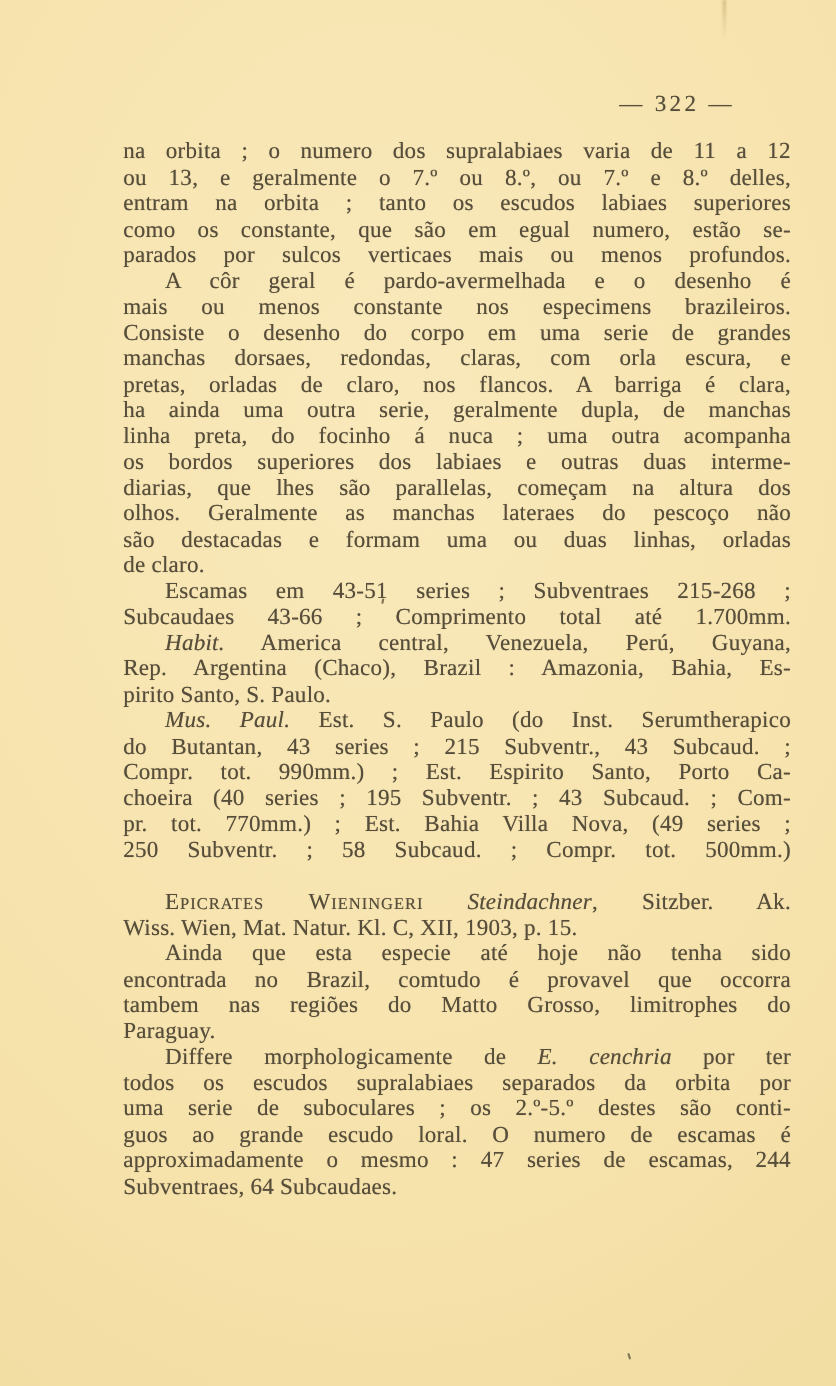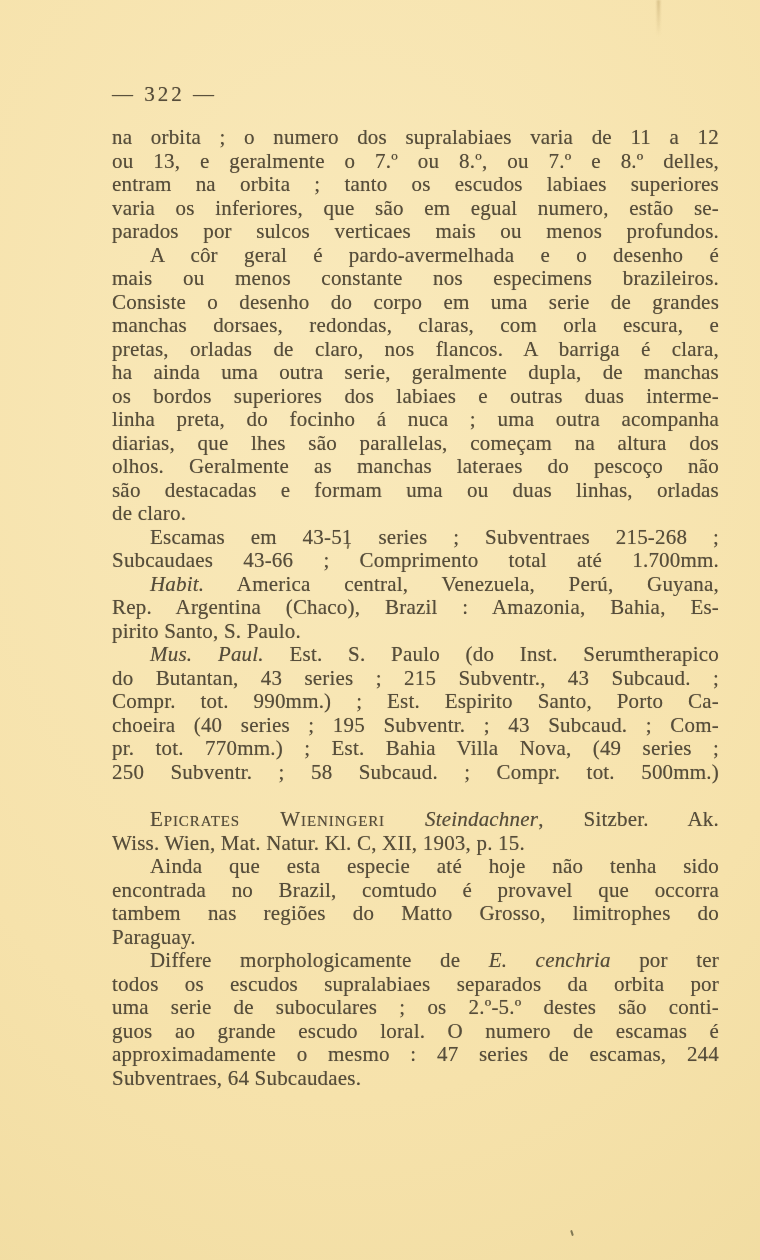--- a/index.html
+++ b/index.html
@@ -21,21 +21,21 @@
         var(--paper-dark, #f0db9f) 84%,
         var(--paper-darker, #ebd593) 100%);
     font-family: "Liberation Serif", "DejaVu Serif", serif;
     color: var(--ink, #564d3a);
   }
   .pagenum {
     position: absolute;
     top: 82px;
     left: 112px;
     width: 556px;
-    text-align: left;
+    text-align: right;
     font-size: 21px;
     letter-spacing: 3px;
     text-shadow: 0 0 0.7px rgba(84,75,56,0.55);
   }
   .pagebody {
     position: absolute;
     top: 126px;
     left: 112px;
     width: 607px;
     font-size: 21px;
@@ -93,32 +93,32 @@
 <body>
 
 <div class="page" style="--paper: #f6e2ab; --paper-light: #f9e9bb; --paper-dark: #f0db9f; --paper-darker: #ebd593; --ink: #564d3a;">
   <div class="crease"></div>
   <div class="pagenum">— 322 —</div>
   <div class="pagebody">
       <div class="para">
         <div class="line"><span>na orbita ; o numero dos supralabiaes varia de 11 a 12</span></div>
         <div class="line"><span>ou 13, e geralmente o 7.º ou 8.º, ou 7.º e 8.º delles,</span></div>
         <div class="line"><span>entram na orbita ; tanto os escudos labiaes superiores</span></div>
-        <div class="line"><span>varia os inferiores, que são em egual numero, estão se-</span></div>
+        <div class="line"><span>como os constante, que são em egual numero, estão se-</span></div>
         <div class="line"><span>parados por sulcos verticaes mais ou menos profundos.</span></div>
       </div>
       <div class="para indent">
         <div class="line"><span>A côr geral é pardo-avermelhada e o desenho é</span></div>
         <div class="line"><span>mais ou menos constante nos especimens brazileiros.</span></div>
         <div class="line"><span>Consiste o desenho do corpo em uma serie de grandes</span></div>
         <div class="line"><span>manchas dorsaes, redondas, claras, com orla escura, e</span></div>
         <div class="line"><span>pretas, orladas de claro, nos flancos. A barriga é clara,</span></div>
         <div class="line"><span>ha ainda uma outra serie, geralmente dupla, de manchas</span></div>
+        <div class="line"><span>linha preta, do focinho á nuca ; uma outra acompanha</span></div>
         <div class="line"><span>os bordos superiores dos labiaes e outras duas interme-</span></div>
-        <div class="line"><span>linha preta, do focinho á nuca ; uma outra acompanha</span></div>
         <div class="line"><span>diarias, que lhes são parallelas, começam na altura dos</span></div>
         <div class="line"><span>olhos. Geralmente as manchas lateraes do pescoço não</span></div>
         <div class="line"><span>são destacadas e formam uma ou duas linhas, orladas</span></div>
         <div class="line last"><span>de claro.</span></div>
       </div>
       <div class="para indent">
         <div class="line"><span>Escamas em 43-51 series ; Subventraes 215-268 ;</span></div>
         <div class="line"><span>Subcaudaes 43-66 ; Comprimento total até 1.700mm.</span></div>
       </div>
       <div class="para indent">

